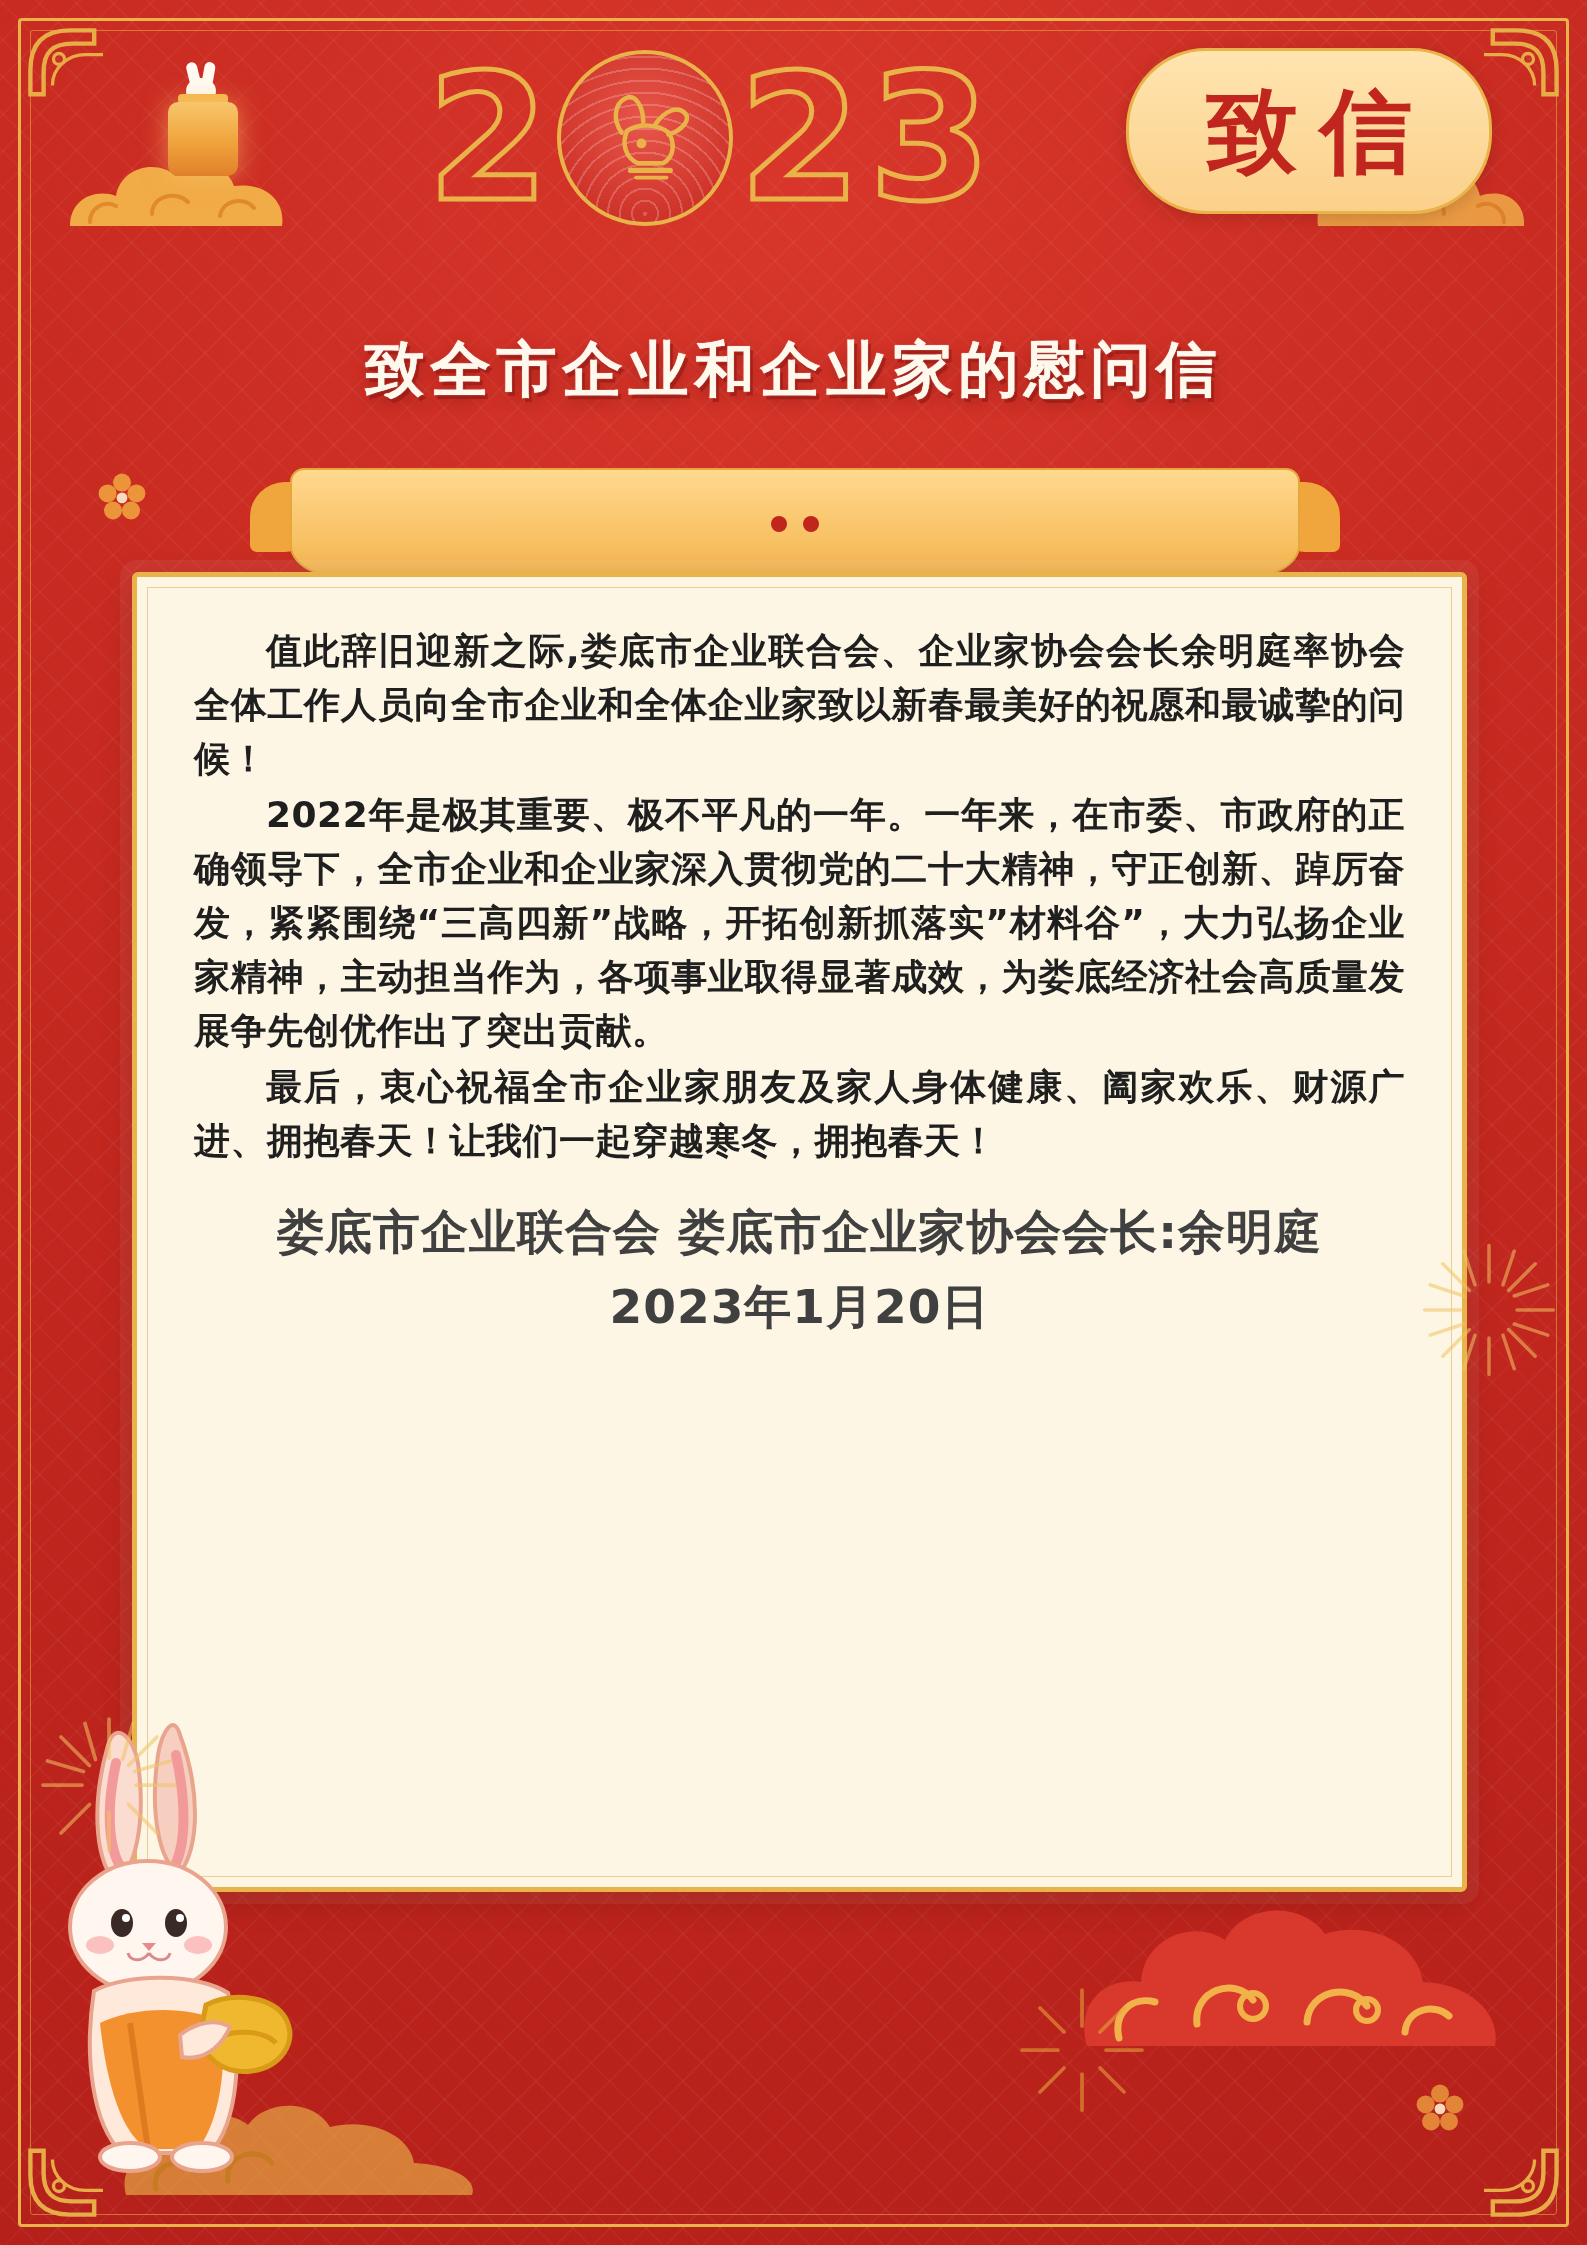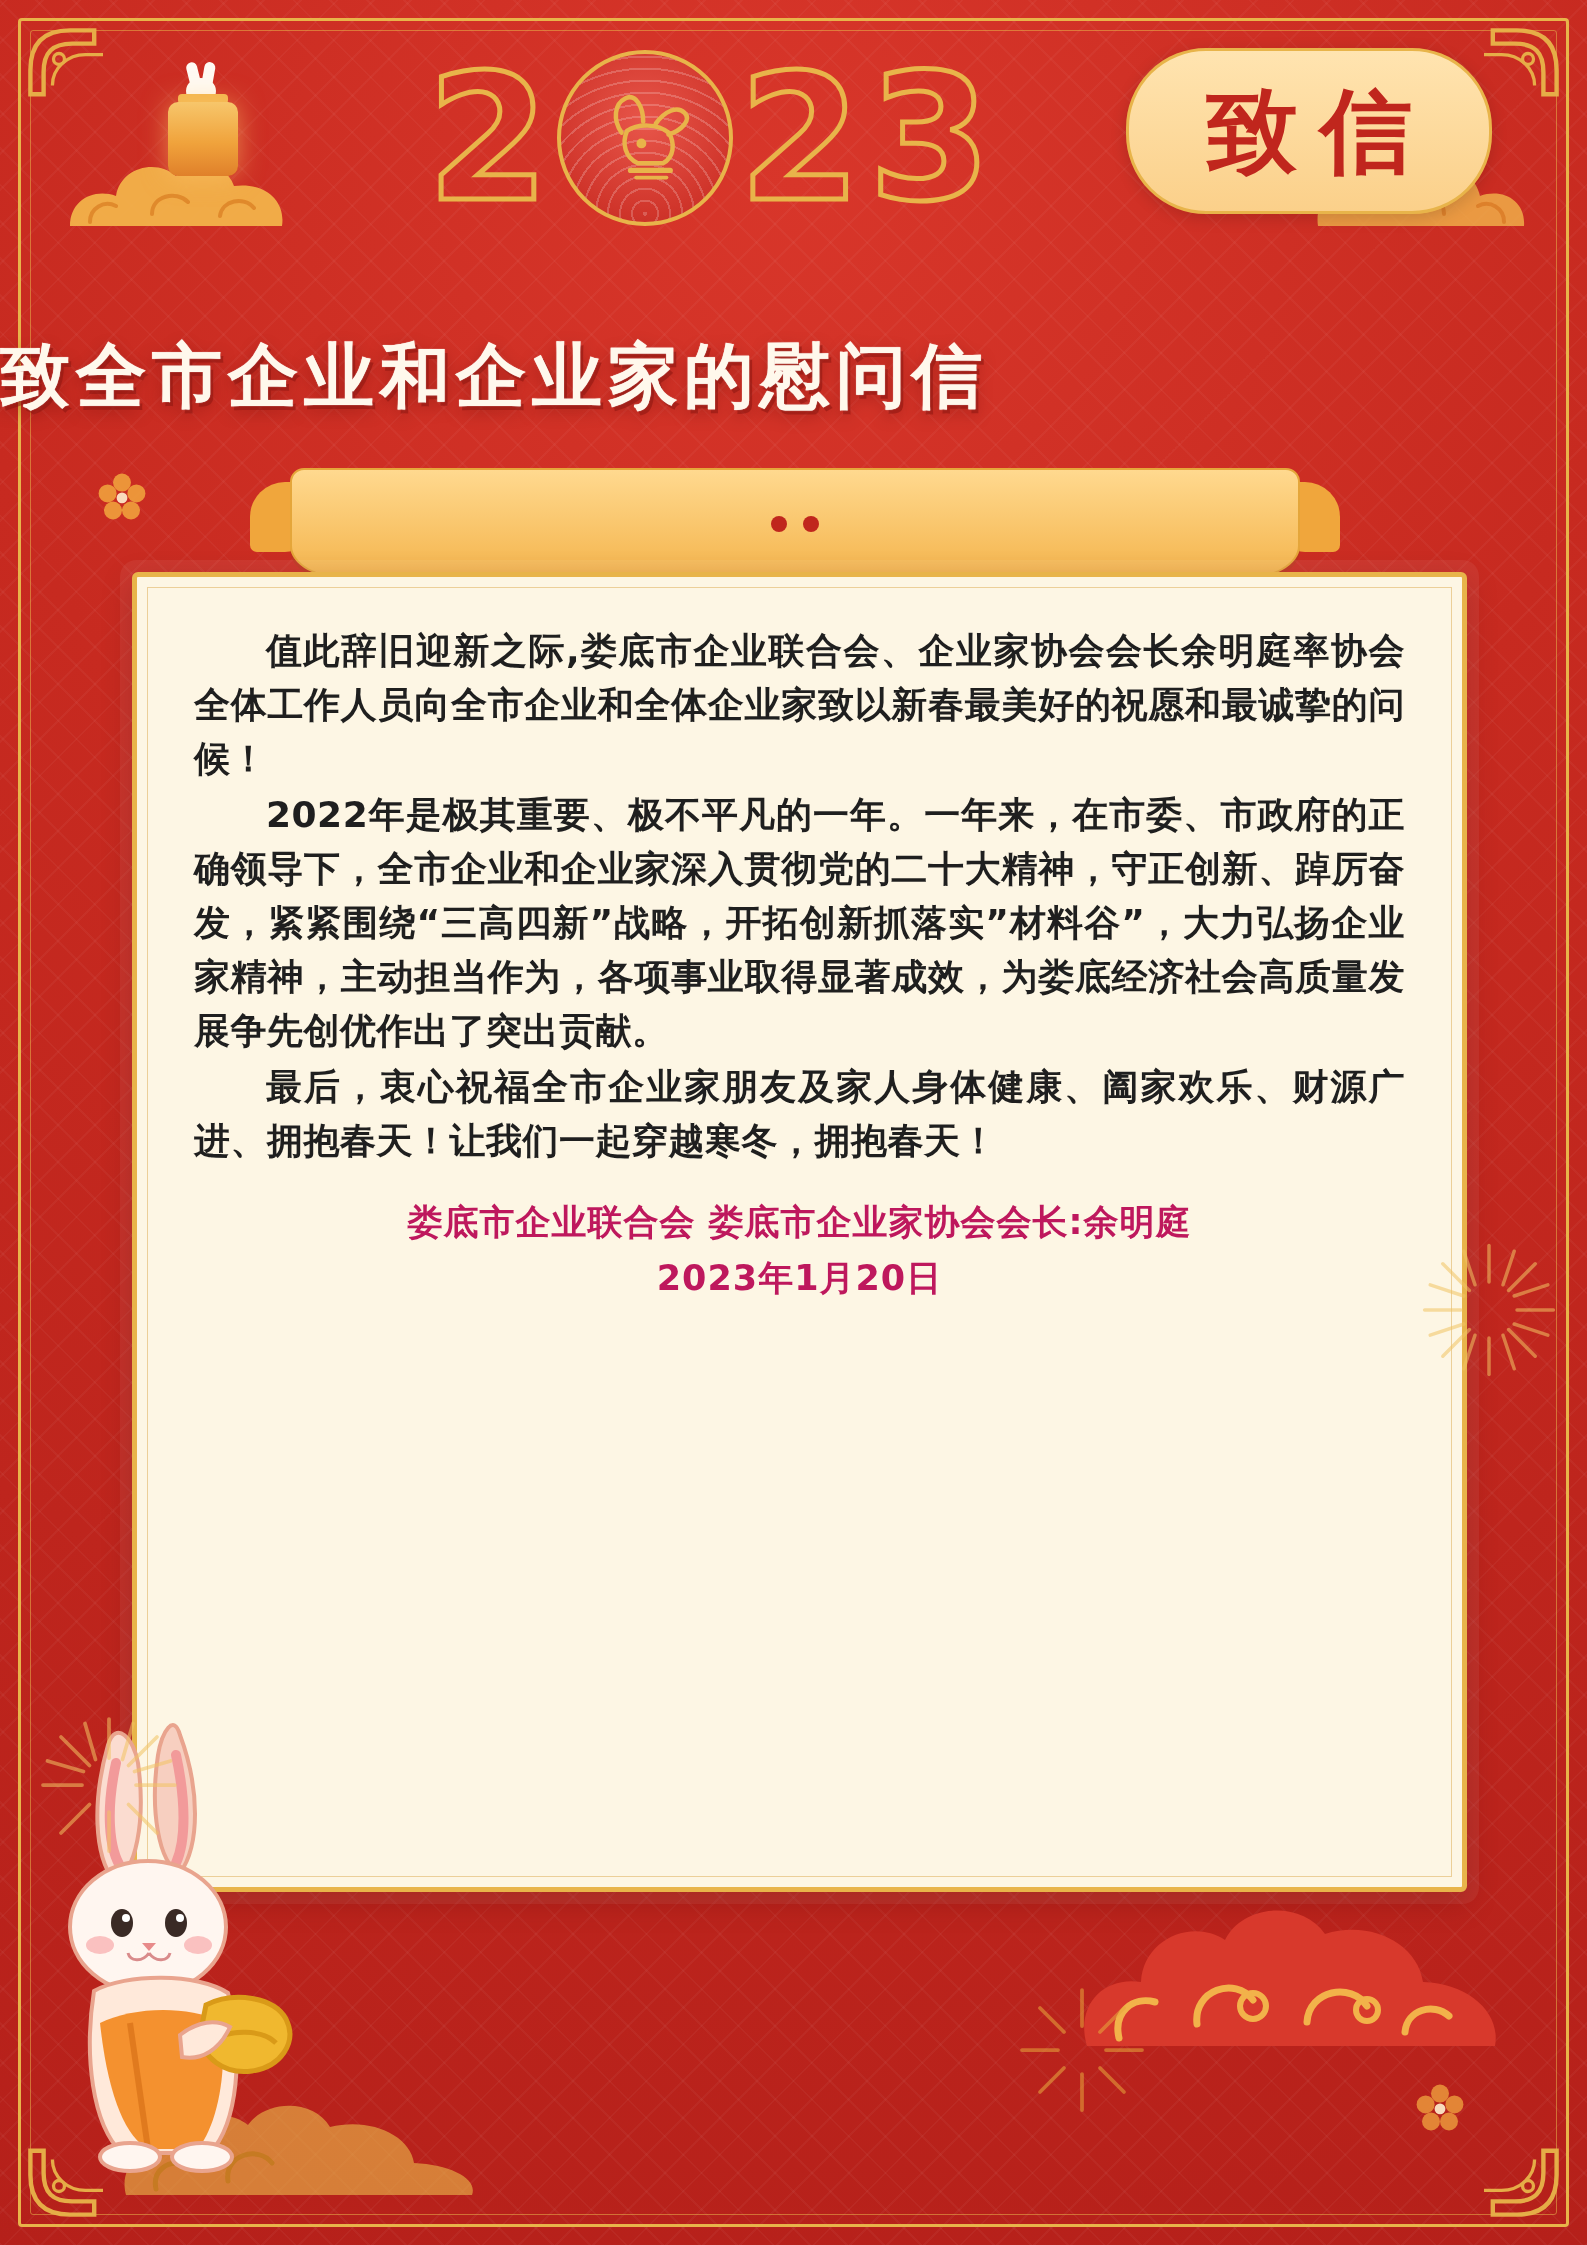--- a/index.html
+++ b/index.html
@@ -174,22 +174,23 @@
     font-weight: 700;
     color: #c0261d;
     line-height: 1;
   }
 
   
   .headline {
     position: absolute;
     left: 0; top: 330px;
     width: 100%;
+    text-align: center;
     font-family: "DejaVu Serif", serif;
-    font-size: 70px;
+    font-size: 60px;
     font-weight: 700;
     letter-spacing: 6px;
     color: #fff8ec;
     text-shadow:
       0 0 1px #fff,
       3px 4px 0 rgba(140,22,16,0.55),
       0 6px 16px rgba(90,10,6,0.35);
   }
 
   
@@ -261,23 +262,23 @@
     line-height: 1.50;
     color: #1f1f1f;
     text-indent: 2em;
     text-align: justify;
     letter-spacing: 0.5px;
   }
   .sign {
     margin-top: 26px;
     text-align: center;
     font-family: "DejaVu Sans", sans-serif;
-    font-size: 35px;
+    font-size: 47px;
     font-weight: 700;
-    color: #be185d;
+    color: #404040;
     line-height: 1.6;
     letter-spacing: 1px;
   }
 
   
   .cloud-bot {
     position: absolute;
     right: 60px; bottom: 185px;
     width: 470px; height: 260px;
   }

